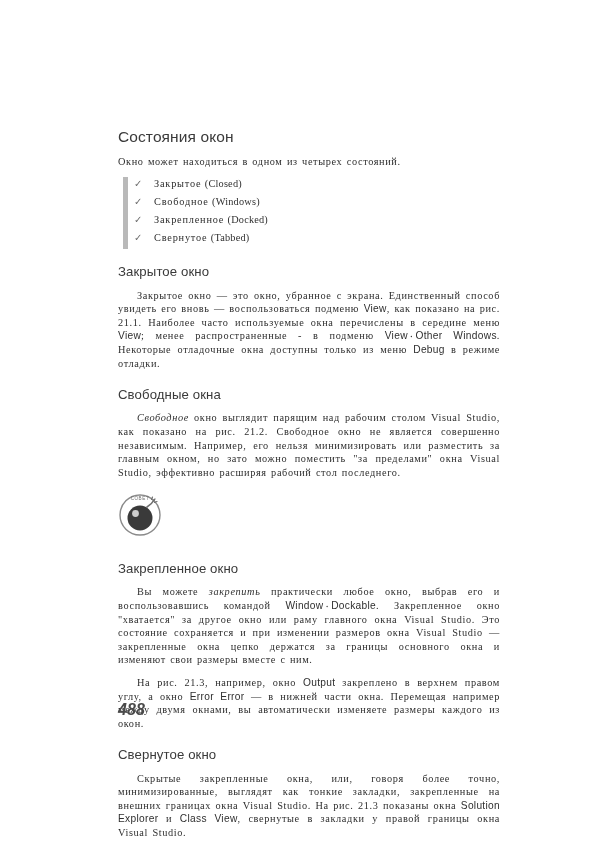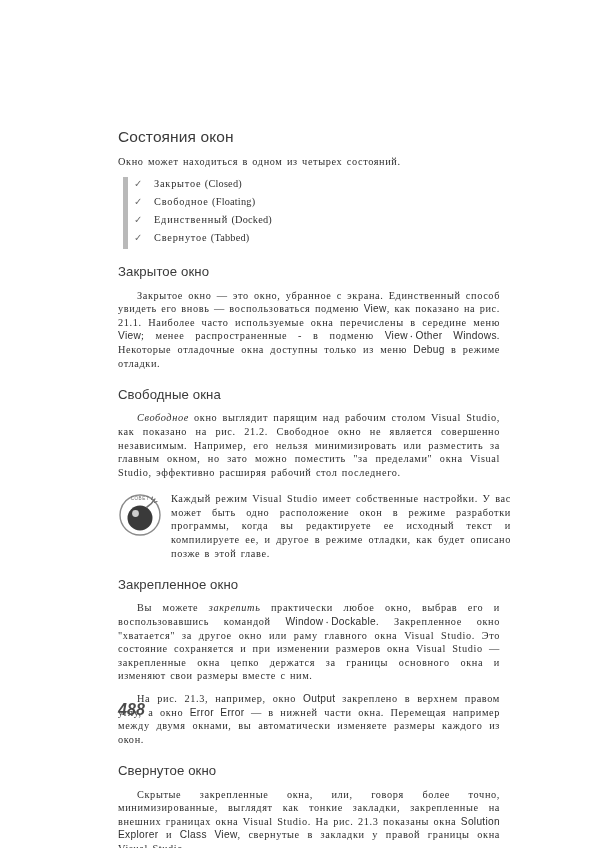--- a/index.html
+++ b/index.html
@@ -176,25 +176,25 @@
       <div class="checklist-bar"></div>
       <ul class="checklist">
         <li>
           <span class="tick">✓</span>
           <span>Закрытое</span>
           <span class="en">(Closed)</span>
         </li>
         <li>
           <span class="tick">✓</span>
           <span>Свободное</span>
-          <span class="en">(Floating)</span>
-        </li>
-        <li>
-          <span class="tick">✓</span>
-          <span>Единственный</span>
+          <span class="en">(Windows)</span>
+        </li>
+        <li>
+          <span class="tick">✓</span>
+          <span>Закрепленное</span>
           <span class="en">(Docked)</span>
         </li>
         <li>
           <span class="tick">✓</span>
           <span>Свернутое</span>
           <span class="en">(Tabbed)</span>
         </li>
       </ul>
     </div>
 
@@ -211,21 +211,20 @@
       <div class="note-icon">
         <svg viewBox="0 0 44 44" width="44" height="44" aria-hidden="true">
           <circle cx="22" cy="22" r="20" fill="none" stroke="#8a8a8a" stroke-width="1.4"></circle>
           <circle cx="22" cy="25" r="12.5" fill="#3a3a3a"></circle>
           <circle cx="17.5" cy="20.5" r="3.4" fill="#e8e8e8" opacity="0.85"></circle>
           <path d="M29 14 q5 -3 7 -7" fill="none" stroke="#6f6f6f" stroke-width="1.6" stroke-linecap="round"></path>
           <path d="M35 8 l2 -2 M36.5 9.5 l2.5 -1 M33.5 6.5 l1 -2.5" stroke="#6f6f6f" stroke-width="1.2" stroke-linecap="round" fill="none"></path>
           <text x="22" y="7.2" font-family="Liberation Sans, sans-serif" font-size="4.6" fill="#6f6f6f" text-anchor="middle" letter-spacing="0.6">СОВЕТ</text>
         </svg>
       </div>
-      <p class="body">Каждый режим Visual Studio имеет собственные настройки. У вас может быть одно расположение окон в режиме разработки программы, когда вы редактируете ее исходный текст и компилируете ее, и другое в режиме отладки, как будет описано позже в этой главе.</p>
     </div>
 
     <h3 class="sub-head">Закрепленное окно</h3>
 
     <p class="body tight"><span>Вы можете </span><span class="it">закрепить</span><span> практически любое окно, выбрав его и воспользовавшись командой </span><span class="mono-ui">Window ‧ Dockable</span><span>. Закрепленное окно "хватается" за другое окно или раму главного окна Visual Studio. Это состояние сохраняется и при изменении размеров окна Visual Studio — закрепленные окна цепко держатся за границы основного окна и изменяют свои размеры вместе с ним.</span></p>
 
     <p class="body"><span>На рис. 21.3, например, окно </span><span class="mono-ui">Output</span><span> закреплено в верхнем правом углу, а окно </span><span class="mono-ui">Error Error</span><span> — в нижней части окна. Перемещая например между двумя окнами, вы автоматически изменяете размеры каждого из окон.</span></p>
 
     <h3 class="sub-head">Свернутое окно</h3>
 

